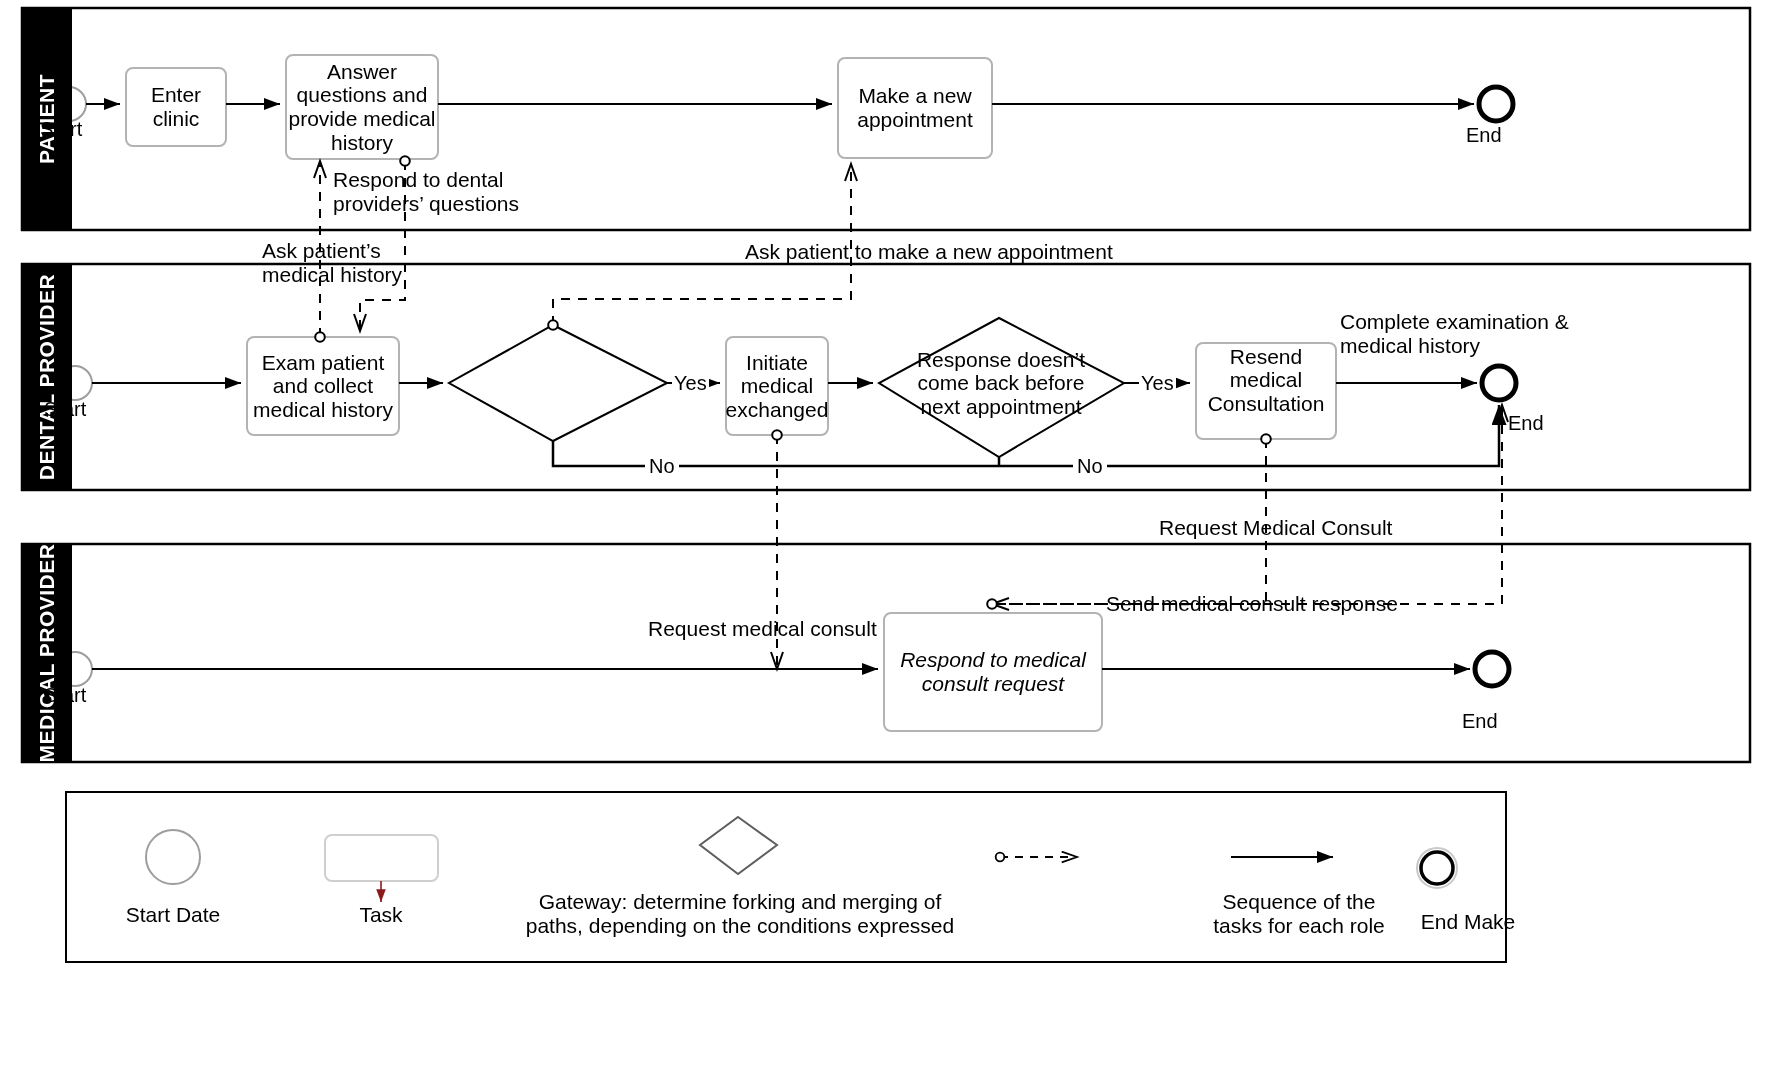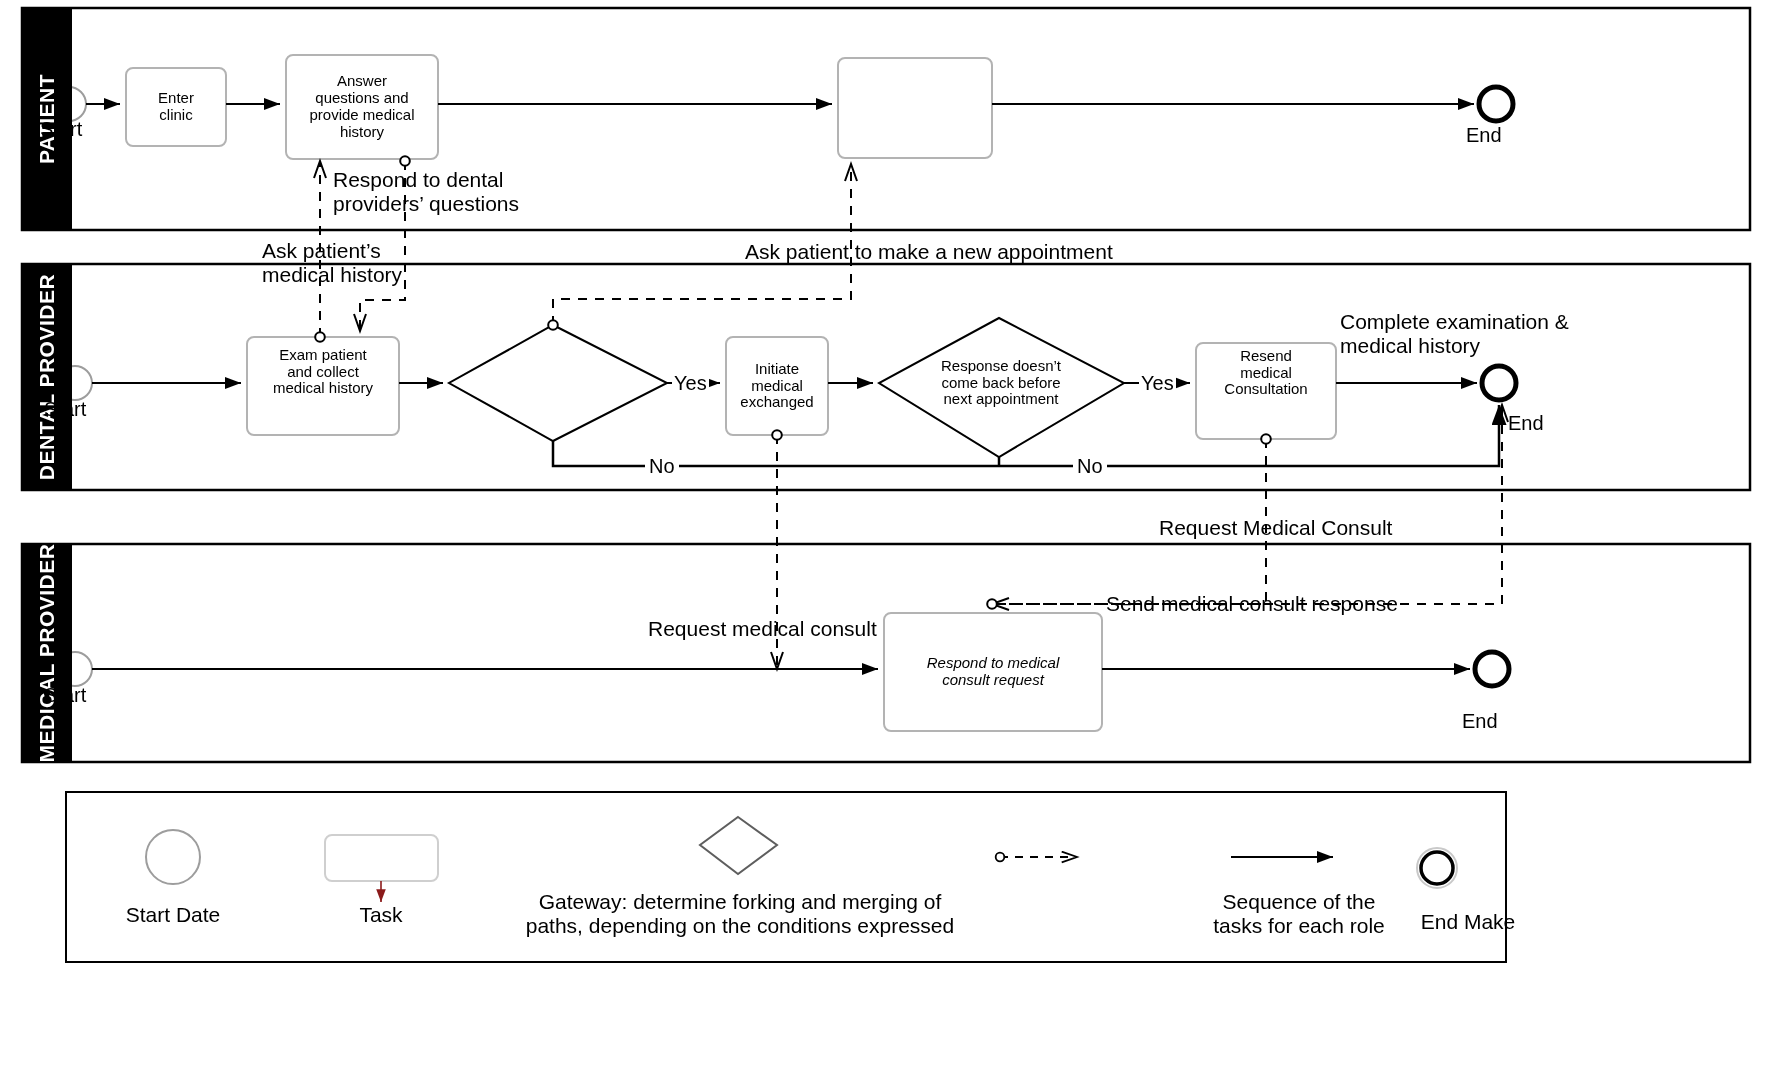--- a/index.html
+++ b/index.html
@@ -9,21 +9,21 @@
   .lane-title{
     position:absolute;background:#000;color:#fff;font-weight:bold;
     display:flex;align-items:center;justify-content:center;
     letter-spacing:.5px;
   }
   .lane-title span{
     transform:rotate(-90deg);white-space:nowrap;font-size:21px;
   }
   .node-label{
     position:absolute;display:flex;align-items:center;justify-content:center;
-    text-align:center;line-height:1.12;font-size:15px;pointer-events:none;
+    text-align:center;line-height:1.12;font-size:21px;pointer-events:none;
   }
   .flow-label{
     position:absolute;text-align:left;line-height:1.12;font-size:21px;
     white-space:pre-line;
   }
   .small-label{position:absolute;font-size:20px;}
   .legend-label{
     position:absolute;text-align:center;line-height:1.15;font-size:21px;
     white-space:pre-line;
   }
@@ -135,42 +135,44 @@
     <span>MEDICAL PROVIDER</span>
   </div>
 
   <div class="small-label" style="left:40px;top:118px;">Start</div>
   <div class="node-label" style="left:126px;top:68px;width:100px;height:78px;white-space:pre-line;">Enter
 clinic</div>
   <div class="node-label" style="left:286px;top:55px;width:152px;height:104px;white-space:pre-line;">Answer
 questions and
 provide medical
 history</div>
+  <div class="node-label" style="left:838px;top:58px;width:154px;height:100px;white-space:pre-line;">Make a new
+appointment</div>
   <div class="small-label" style="left:1466px;top:124px;">End</div>
 
   <div class="flow-label" style="left:333px;top:168px;width:360px;text-align:left;">Respond to dental
 providers’ questions</div>
   <div class="flow-label" style="left:262px;top:239px;width:250px;">Ask patient’s
 medical history</div>
   <div class="flow-label" style="left:745px;top:240px;width:370px;text-align:left;">Ask patient to make a new appointment</div>
   <div class="flow-label" style="left:648px;top:617px;width:240px;text-align:left;">Request medical consult</div>
   <div class="flow-label" style="left:1159px;top:516px;width:250px;text-align:left;">Request Medical Consult</div>
   <div class="flow-label" style="left:1106px;top:592px;width:310px;text-align:left;">Send medical consult  response</div>
 
   <div class="small-label" style="left:44px;top:398px;">Start</div>
-  <div class="node-label" style="left:247px;top:323px;width:152px;height:98px;white-space:pre-line;">Exam patient
+  <div class="node-label" style="left:247px;top:337px;width:152px;height:98px;white-space:pre-line;">Exam patient
 and collect
 medical history</div>
   <div class="node-label" style="left:722px;top:337px;width:110px;height:98px;white-space:pre-line;">Initiate
 medical
 exchanged</div>
   <div class="node-label" style="left:902px;top:334px;width:198px;height:98px;white-space:pre-line;">Response doesn’t
 come back before
 next appointment</div>
-  <div class="node-label" style="left:1196px;top:325px;width:140px;height:96px;white-space:pre-line;">Resend
+  <div class="node-label" style="left:1196px;top:332px;width:140px;height:96px;white-space:pre-line;">Resend
 medical
 Consultation</div>
   <div class="small-label" style="left:672px;top:372px;background:#fff;padding:0 2px;">Yes</div>
   <div class="small-label" style="left:645px;top:455px;background:#fff;padding:0 4px;">No</div>
   <div class="small-label" style="left:1139px;top:372px;background:#fff;padding:0 2px;">Yes</div>
   <div class="small-label" style="left:1073px;top:455px;background:#fff;padding:0 4px;">No</div>
   <div class="flow-label" style="left:1340px;top:310px;width:330px;">Complete examination &amp;
 medical history</div>
   <div class="small-label" style="left:1508px;top:412px;">End</div>
 

